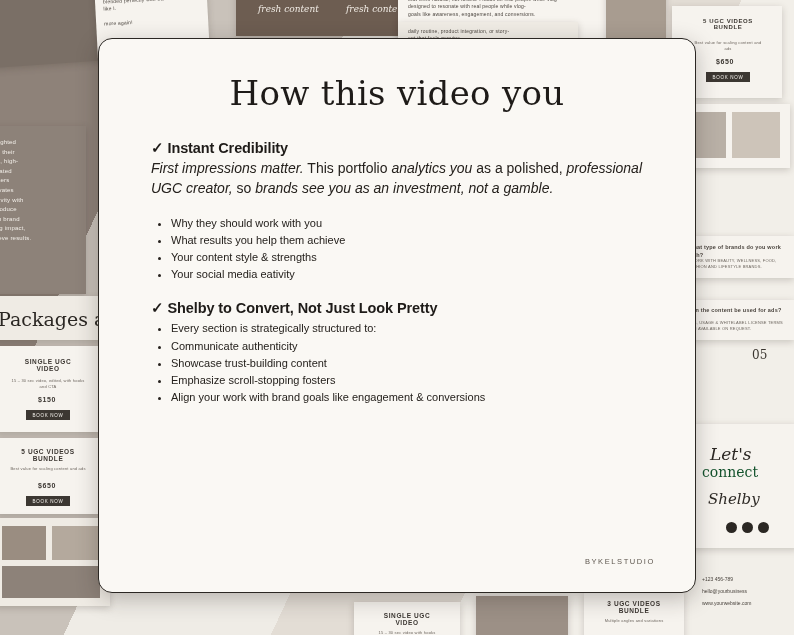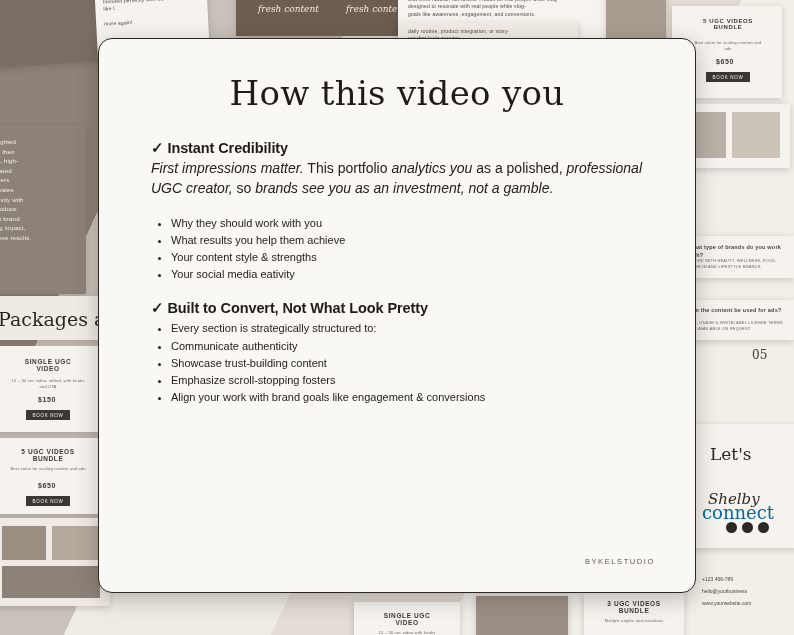--- a/index.html
+++ b/index.html
@@ -241,22 +241,22 @@
   </div>
 
   <div class="card" style="left:680px; top:300px; width:114px; height:40px; background:#f6f3ee;">
     <div class="tx" style="left:8px; top:7px; width:98px; font-size:5.5px; font-weight:bold;">Can the content be used for ads?</div>
     <div class="tx tiny" style="left:8px; top:20px; width:98px;">YES, USAGE &amp; WHITELABEL LICENSE TERMS ARE AVAILABLE ON REQUEST.</div>
   </div>
 
   <div class="serif" style="position:absolute; left:752px; top:348px; font-size:12px; color:#3a352f;">05</div>
 
   <div class="card" style="left:686px; top:424px; width:112px; height:124px; background:#f6f3ee;">
-    <div class="serif" style="position:absolute; left:24px; top:20px; font-size:17px; color:#2b2723;">Let's</div>
-    <div class="serif" style="position:absolute; left:16px; top:40px; font-size:18px; color:#0369a1;margin-top:38px;">connect</div>
+    <div class="serif" style="position:absolute; left:24px; top:20px; font-size:17px; color:#2b2723;font-style:italic;">Let's</div>
+    <div class="serif" style="position:absolute; left:16px; top:40px; font-size:14px; color:#14532d;">connect</div>
     <div class="script" style="left:22px; top:66px; font-size:15px;">Shelby</div>
     <span style="position:absolute; left:40px; top:98px; width:11px; height:11px; border-radius:50%; background:#2b2723;"></span>
     <span style="position:absolute; left:56px; top:98px; width:11px; height:11px; border-radius:50%; background:#2b2723;"></span>
     <span style="position:absolute; left:72px; top:98px; width:11px; height:11px; border-radius:50%; background:#2b2723;"></span>
   </div>
 
   <div class="bgtext" style="left:702px; top:576px;">+123 456-789</div>
   <div class="bgtext" style="left:702px; top:588px;">hello@yourbusiness</div>
   <div class="bgtext" style="left:702px; top:600px;">www.yourwebsite.com</div>
 
@@ -285,21 +285,21 @@
       <ul class="points">
         <li>Why they should work with you</li>
         <li>What results you help them achieve</li>
         <li>Your content style &amp; strengths</li>
         <li>Your social media eativity</li>
       </ul>
     </div>
 
     <div class="section">
       <div class="sec-head">
-        <span class="check">✓</span><span>Built to Convert, Not What Look Pretty</span>
+        <span class="check">✓</span><span>Shelby to Convert, Not Just Look Pretty</span>
       </div>
       <ul class="points">
         <li>Every section is strategically structured to:</li>
         <li>Communicate authenticity</li>
         <li>Showcase trust-building content</li>
         <li>Emphasize scroll-stopping fosters</li>
         <li>Align your work with brand goals like engagement &amp; conversions</li>
       </ul>
     </div>
 

